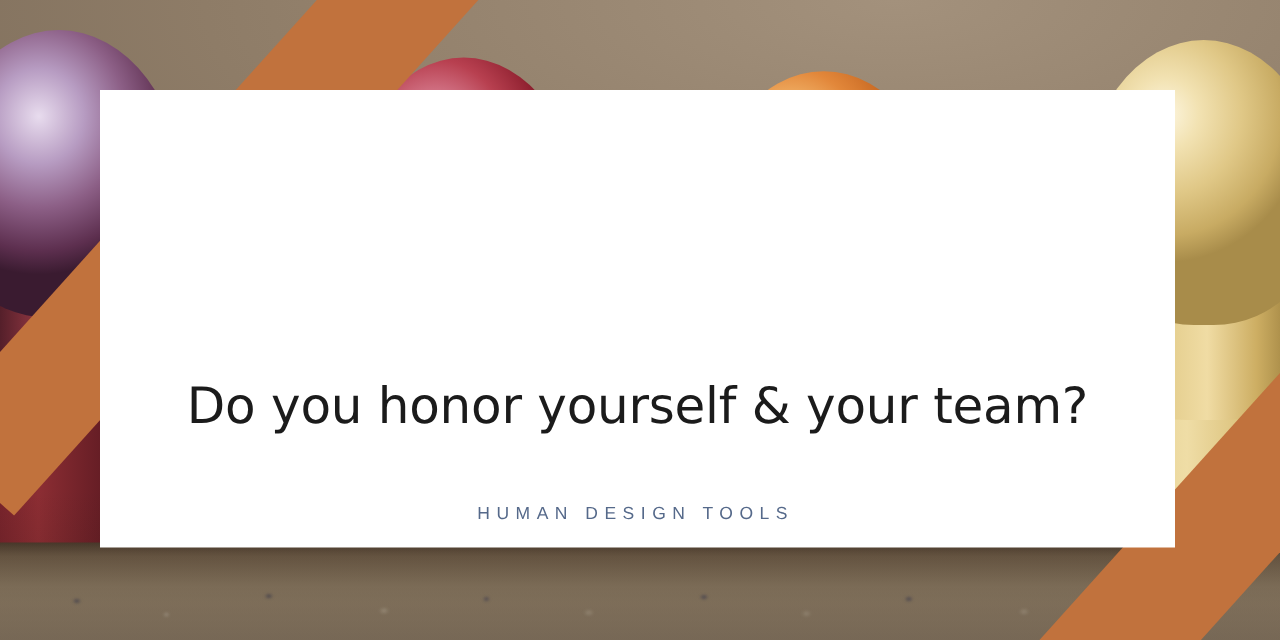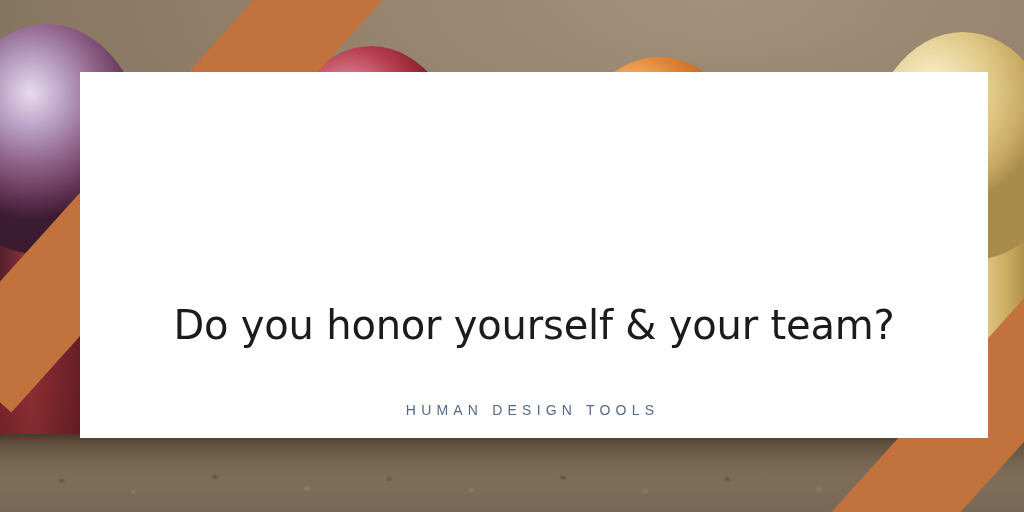--- a/index.html
+++ b/index.html
@@ -182,21 +182,20 @@
     position: absolute;
     left: 80px;
     top: 72px;
     width: 860px;
     height: 366px;
     background: #ffffff;
     display: flex;
     flex-direction: column;
     justify-content: center;
     align-items: center;
-    padding-left: 48px;
   }
   #headline {
     font-family: "DejaVu Sans", "Liberation Sans", sans-serif;
     font-size: 40px;
     font-weight: 400;
     color: #1b1b1b;
     letter-spacing: -0.2px;
     line-height: 1.25;
     text-align: center;
     margin: 0;

